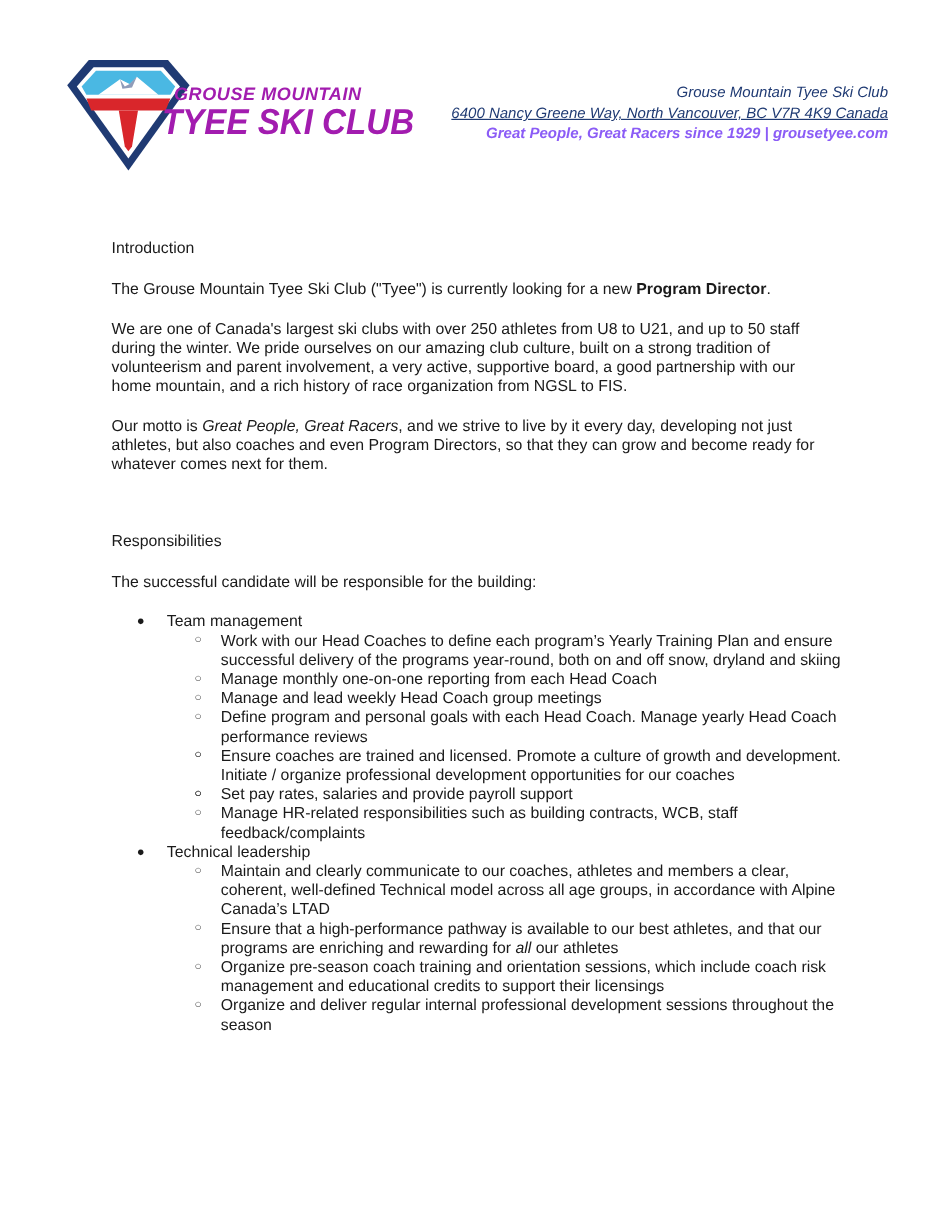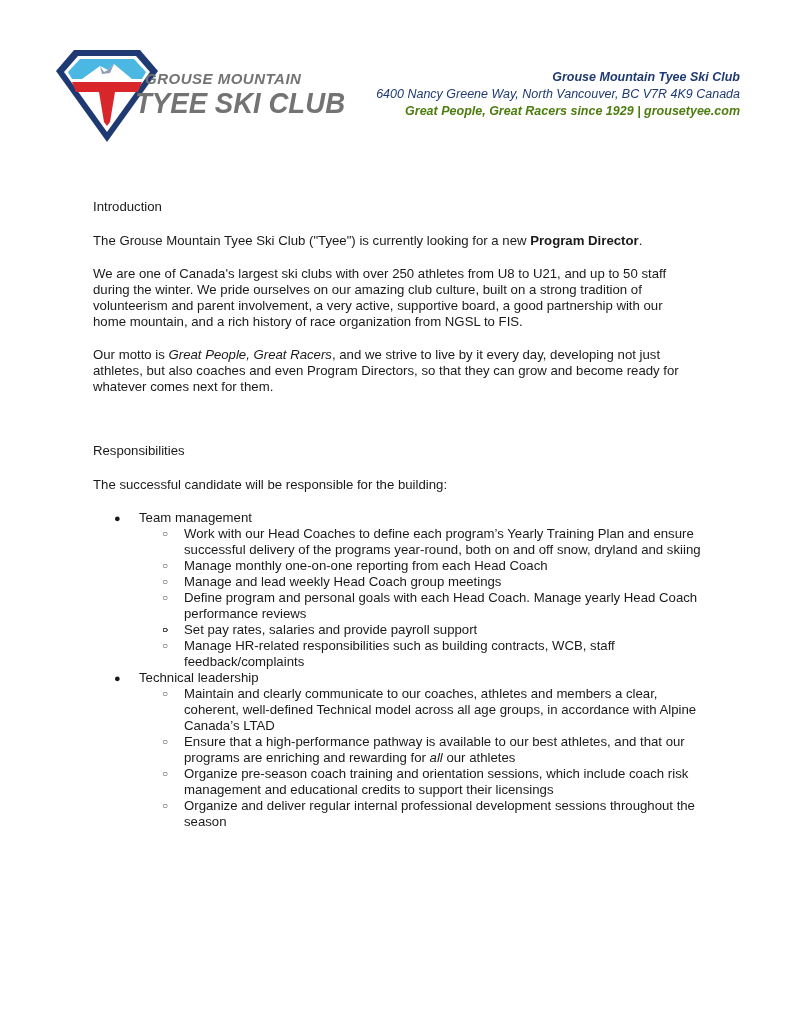--- a/index.html
+++ b/index.html
@@ -25,21 +25,21 @@
       position: absolute;
       left: 52px;
       top: 46px;
       width: 110px;
       height: 100px;
     }
     .logo-text {
       position: absolute;
       left: 135px;
       top: 70px;
-      color: #737373;
+      color: #a21caf;
       font-style: italic;
       font-weight: bold;
     }
     .logo-line1 {
       font-size: 15px;
       letter-spacing: 0.5px;
       margin-left: 10px;
       line-height: 18px;
     }
     .logo-line2 {
@@ -54,28 +54,29 @@
       position: absolute;
       right: 51px;
       top: 69px;
       text-align: right;
       font-style: italic;
       font-size: 12.5px;
       line-height: 17px;
     }
     .contact .name {
       color: #1f3a73;
-      font-weight: bold;
+      font-weight: normal;
     }
     .contact .addr {
       color: #1f3a73;
       font-weight: normal;
+      text-decoration: underline;
     }
     .contact .tagline {
-      color: #4d7c0f;
+      color: #8b5cf6;
       font-weight: bold;
     }
     .content {
       position: absolute;
       left: 93px;
       top: 199px;
       width: 620px;
       font-size: 13.2px;
       line-height: 16px;
     }
@@ -164,21 +165,21 @@
   <ul class="level1" style="margin-left:-1px;">
     <li>
       <span class="bullet">●</span>
       <span>Team management</span>
       <ul class="level2">
         <li><span class="bullet">○</span><span>Work with our Head Coaches to define each program’s Yearly Training Plan and ensure successful delivery of the programs year-round, both on and off snow, dryland and skiing</span></li>
         <li><span class="bullet">○</span><span>Manage monthly one-on-one reporting from each Head Coach</span></li>
         <li><span class="bullet">○</span><span>Manage and lead weekly Head Coach group meetings</span></li>
         <li><span class="bullet">○</span><span>Define program and personal goals with each Head Coach. Manage yearly Head Coach performance reviews</span></li>
         <li><span class="bullet">○</span></li>
-        <li><span class="bullet">○</span></li>
+        <li><span class="bullet">○</span><span>Ensure coaches are trained and licensed. Promote a culture of growth and development. Initiate / organize professional development opportunities for our coaches</span></li>
         <li><span class="bullet">○</span></li>
         <li><span class="bullet">○</span></li>
         <li><span class="bullet">○</span><span>Set pay rates, salaries and provide payroll support</span></li>
         <li><span class="bullet">○</span><span>Manage HR-related responsibilities such as building contracts, WCB, staff feedback/complaints</span></li>
       </ul>
     </li>
     <li>
       <span class="bullet">●</span>
       <span>Technical leadership</span>
       <ul class="level2">

